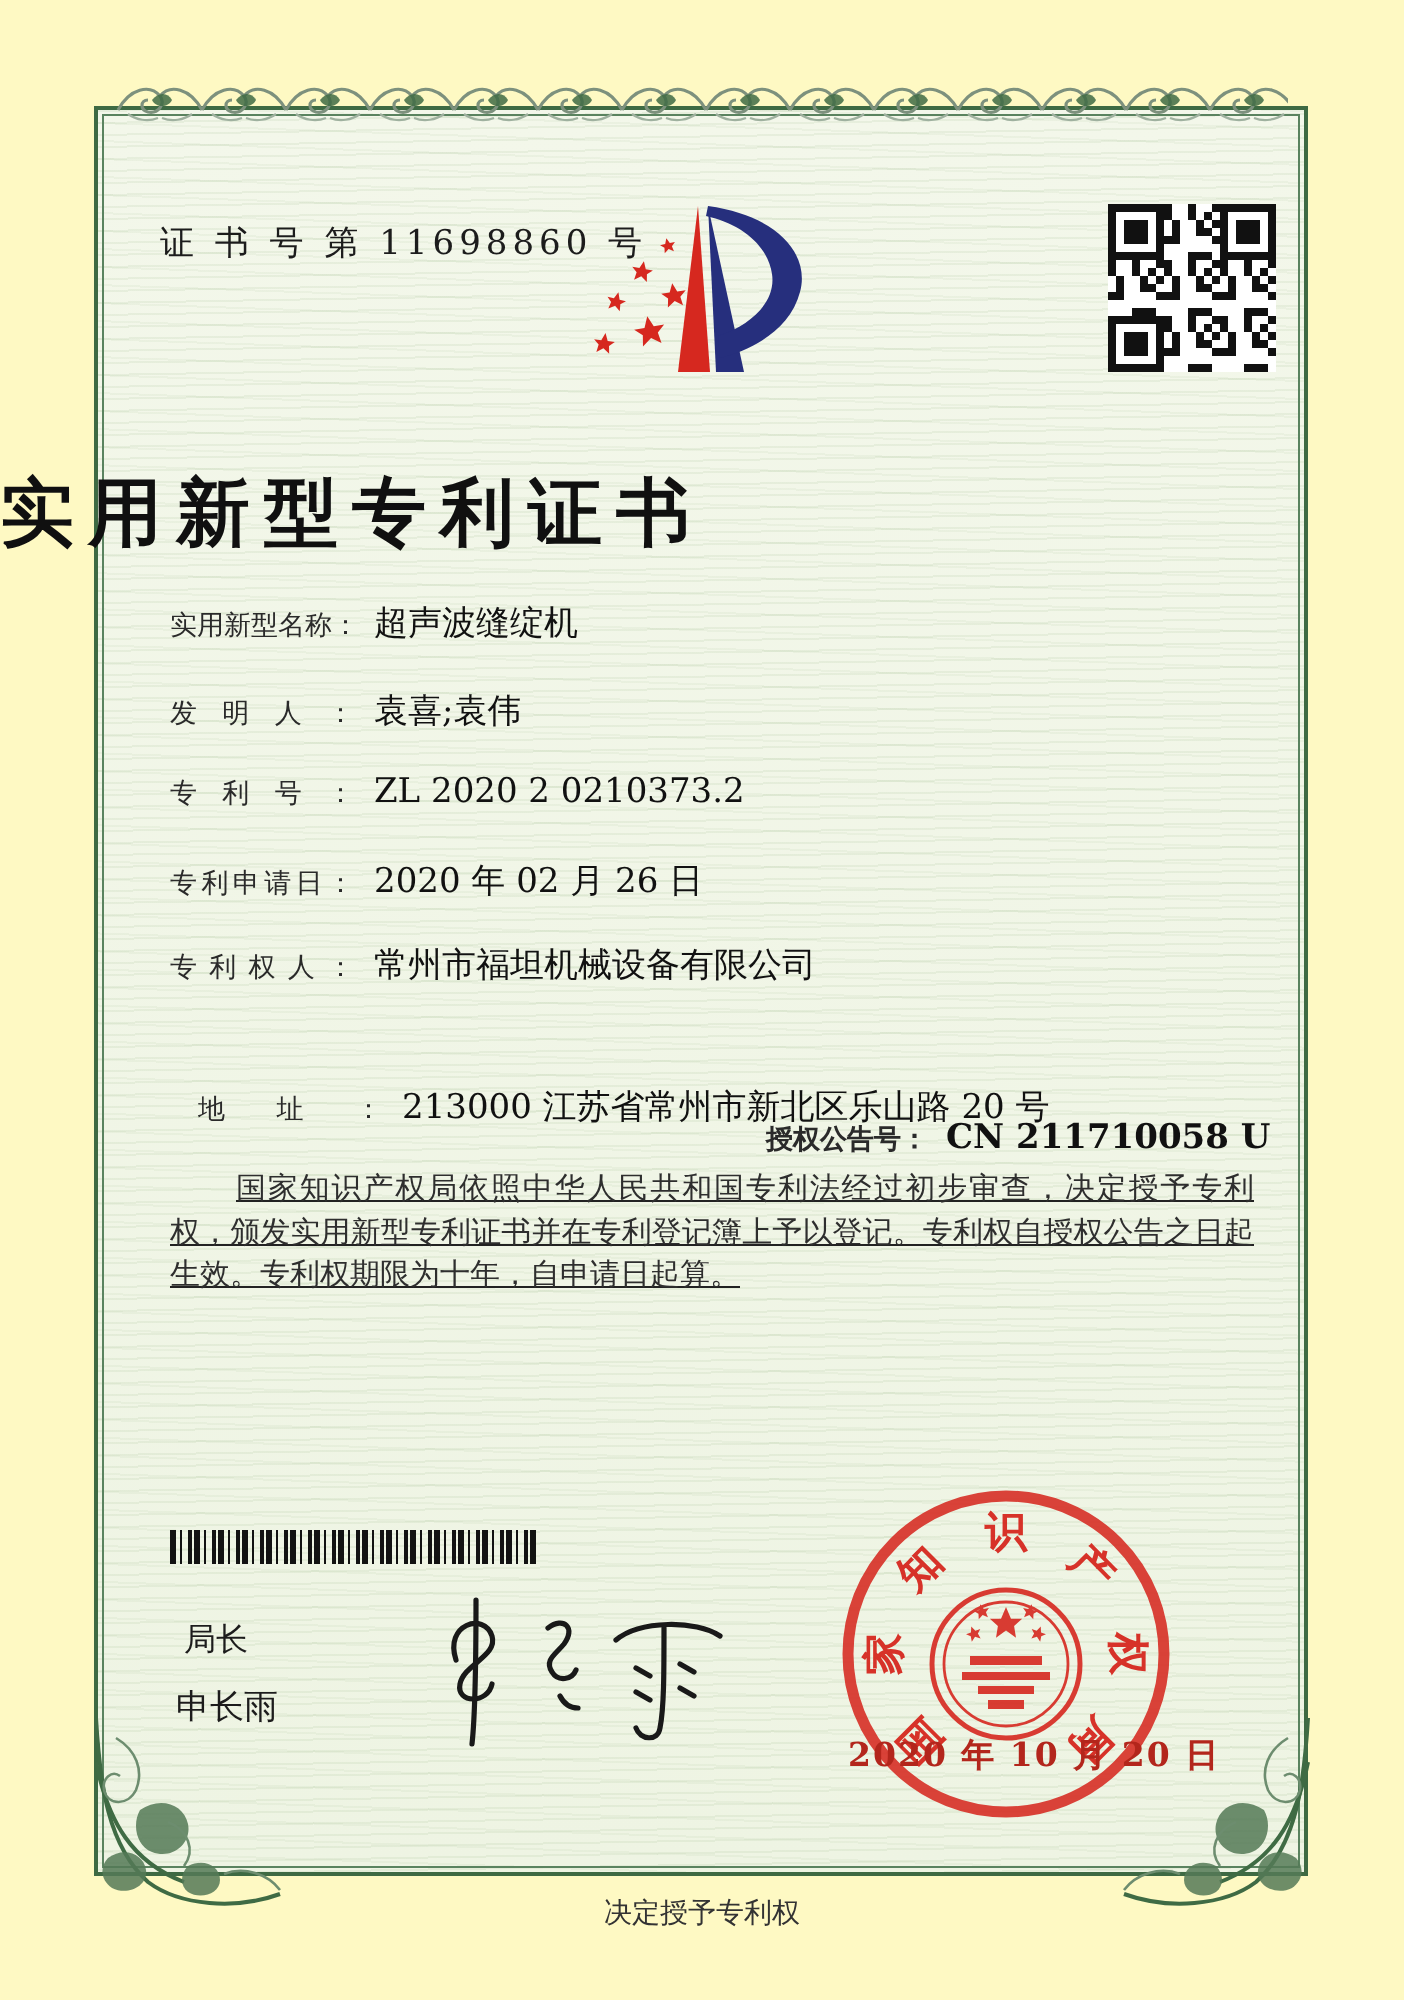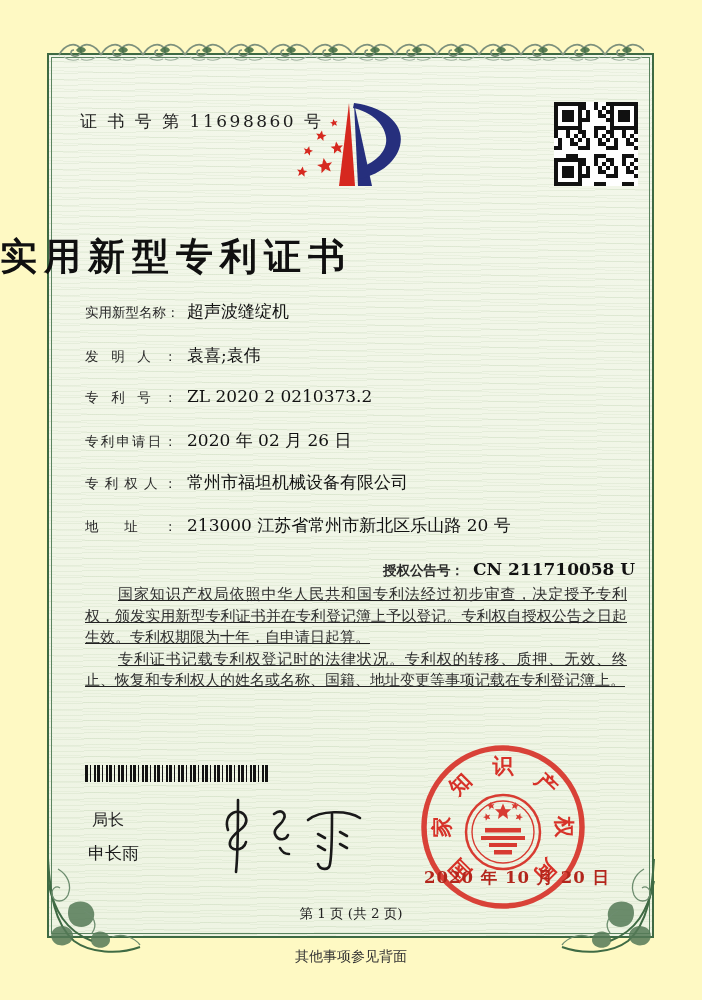--- a/index.html
+++ b/index.html
@@ -262,30 +262,29 @@
   </div>
   <div class="abs field-row" style="top:386px;">
     <span class="field-label">专利号：</span><span class="field-value">ZL 2020 2 0210373.2</span>
   </div>
   <div class="abs field-row" style="top:429px;">
     <span class="field-label">专利申请日：</span><span class="field-value">2020 年 02 月 26 日</span>
   </div>
   <div class="abs field-row" style="top:471px;font-family:Liberation Mono, monospace;">
     <span class="field-label">专利权人：</span><span class="field-value">常州市福坦机械设备有限公司</span>
   </div>
-  <div class="abs field-row" style="top:514px;">
+  <div class="abs field-row" style="top:542px;margin-left:14px;">
     <span class="field-label">地址：</span><span class="field-value">213000 江苏省常州市新北区乐山路 20 号</span>
   </div>
   <div class="abs field-row grant-no" style="top:559px;font-weight:bold;">
     <span class="field-label" style="width:80px;">授权公告号：</span><span class="field-value">CN 211710058 U</span>
   </div>
 
   <div class="abs paras">
     <p>国家知识产权局依照中华人民共和国专利法经过初步审查，决定授予专利权，颁发实用新型专利证书并在专利登记簿上予以登记。专利权自授权公告之日起生效。专利权期限为十年，自申请日起算。</p>
-    <p>专利证书记载专利权登记时的法律状况。专利权的转移、质押、无效、终止、恢复和专利权人的姓名或名称、国籍、地址变更等事项记载在专利登记簿上。</p>
   </div>
 
   <svg class="abs" id="barcode-svg" style="left:85px;top:765px;" width="185" height="17" viewBox="0 0 185 17">
     <g fill="#121212" id="barcode-bars">
         <rect x="0" y="0" width="3" height="17"></rect>
         <rect x="5" y="0" width="1" height="17"></rect>
         <rect x="9" y="0" width="2" height="17"></rect>
         <rect x="12" y="0" width="3" height="17"></rect>
         <rect x="17" y="0" width="1" height="17"></rect>
         <rect x="21" y="0" width="2" height="17"></rect>
@@ -376,16 +375,15 @@
         <use href="#st2" transform="translate(97,64) scale(4) rotate(12)"></use>
         <rect x="67" y="86" width="36" height="4.5"></rect>
         <rect x="63" y="94" width="44" height="4"></rect>
         <rect x="71" y="101" width="28" height="4"></rect>
         <rect x="76" y="108" width="18" height="4.5"></rect>
       </g>
     </g>
   </svg>
   <div class="abs seal-date">2020 年 10 月 20 日</div>
 
-  <div class="abs page-indicator">第 1 页 (共 2 页)</div>
-  <div class="abs back-note">其他事项参见背面</div>
+  <div class="abs back-note">决定授予专利权</div>
 
 </div>
 
 </body></html>

